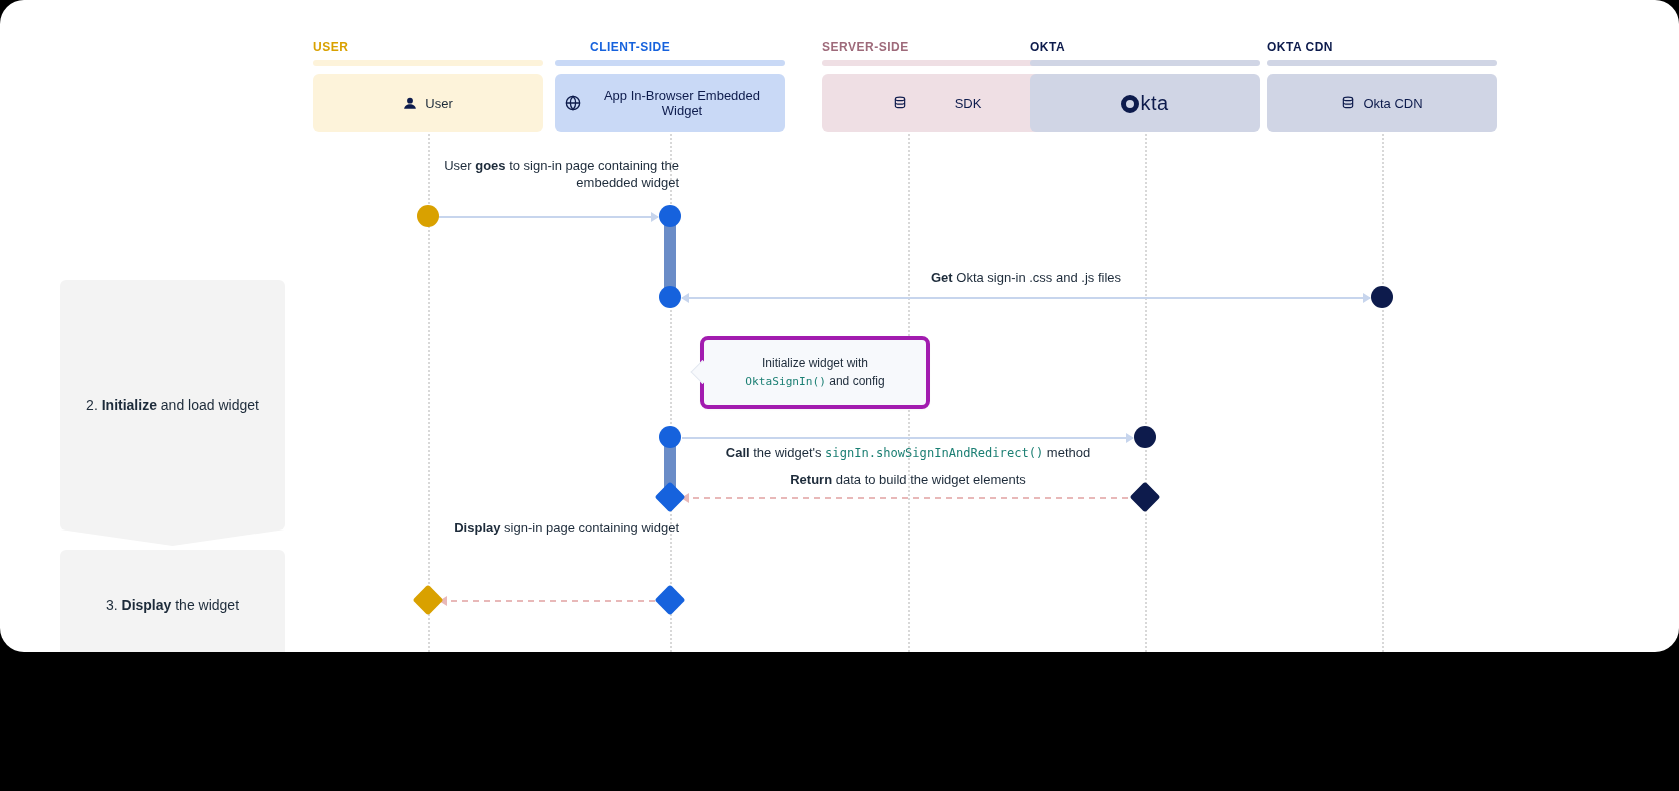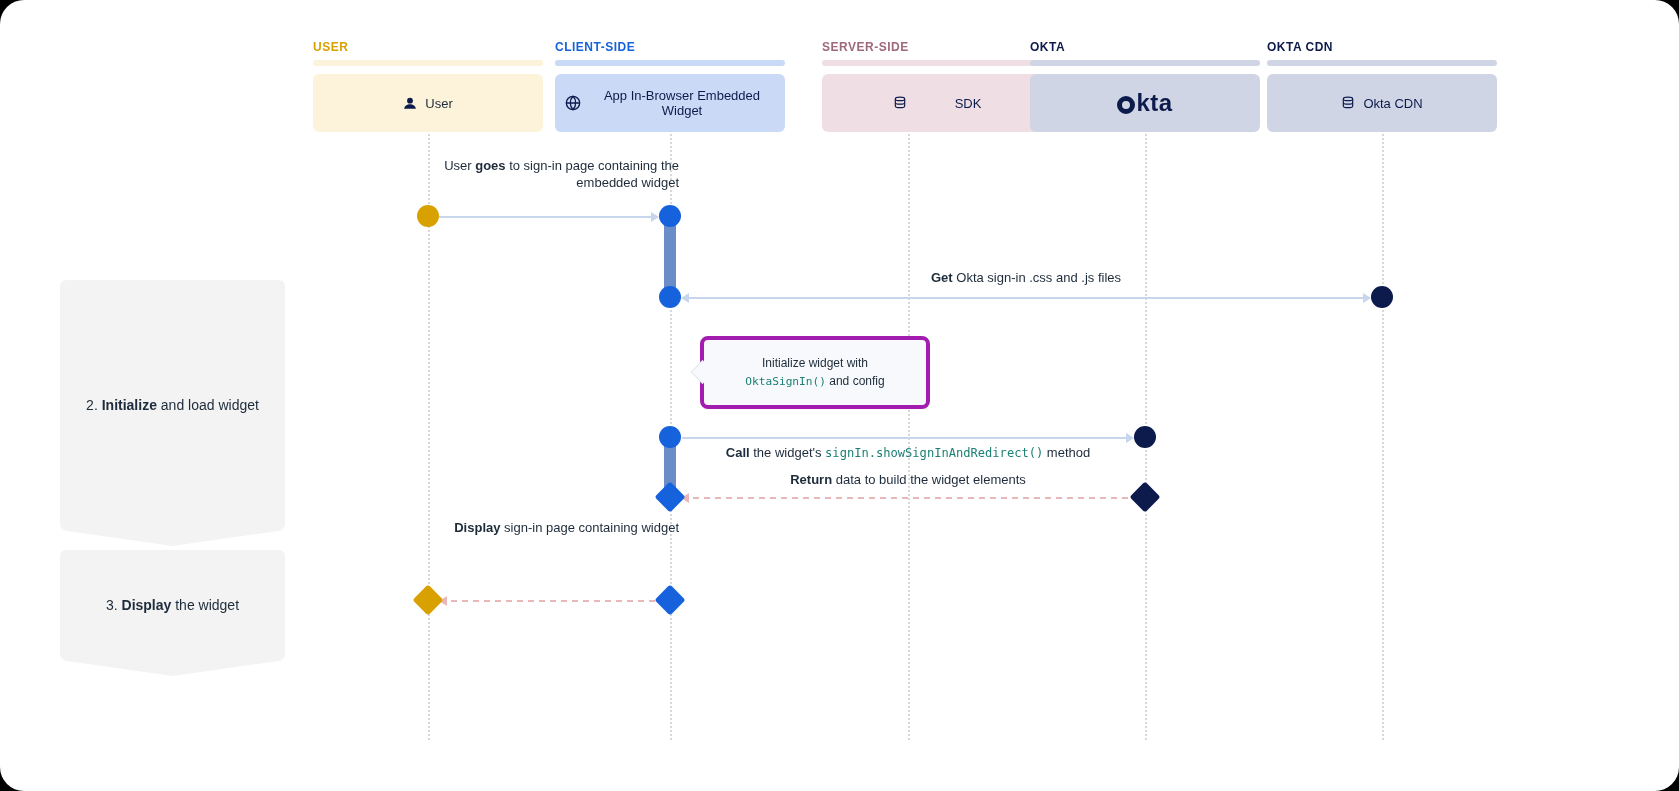--- a/index.html
+++ b/index.html
@@ -14,41 +14,41 @@
     --rose-light: #efdfe4;
     --grey: #f3f3f3;
     --text: #1d2b3a;
     --code: #1b7f73;
     --muted: #6b7280;
     --pink-arrow: #e8b8b8;
     --blue-arrow: #c7d5ed;
   }
   *{box-sizing:border-box;}
   html,body{margin:0;padding:0;font-family:-apple-system,BlinkMacSystemFont,"Segoe UI",Helvetica,Arial,sans-serif;color:var(--text);background:#000;}
-  .card{background:#fff;border-radius:24px;margin:0;padding:40px 60px 60px 60px;width:1679px;height:791px;position:relative;}
+  .card{background:#fff;border-radius:24px;margin:0;padding:40px 60px 60px 60px;width:1679px;height:652px;position:relative;}
   .diagram{position:relative;width:1500px;height:700px;}
 
   
   .lifeline{position:absolute;top:85px;bottom:0;width:0;border-left:2px dotted #d8d8d8;}
   .lifeline.user{left:368px;}
   .lifeline.client{left:610px;}
   .lifeline.server{left:848px;}
   .lifeline.okta{left:1085px;}
   .lifeline.cdn{left:1322px;}
 
   
   .lane{position:absolute;top:0;width:230px;}
   .lane.user{left:253px;}
   .lane.client{left:495px;}
   .lane.server{left:733px;margin-left:29px;}
   .lane.okta{left:970px;}
   .lane.cdn{left:1207px;}
   .lane-title{font-size:12px;font-weight:700;letter-spacing:.5px;margin-bottom:6px;}
   .lane.user .lane-title{color:var(--gold);}
-  .lane.client .lane-title{color:var(--blue);}
+  .lane.client .lane-title{color:var(--blue);margin-left:35px;}
   .lane.server .lane-title{color:var(--rose);}
   .lane.okta .lane-title{color:var(--navy);}
   .lane.cdn .lane-title{color:var(--navy);}
   .lane-bar{height:6px;border-radius:3px;margin-bottom:8px;}
   .lane.user .lane-bar{background:var(--gold-light);}
   .lane.client .lane-bar{background:var(--blue-light);}
   .lane.server .lane-bar{background:var(--rose-light);}
   .lane.okta .lane-bar{background:var(--navy-light);}
   .lane.cdn .lane-bar{background:var(--navy-light);}
   .lane-box{height:58px;border-radius:6px;display:flex;align-items:center;justify-content:center;gap:8px;font-size:13px;padding:0 10px;text-align:center;}
@@ -80,21 +80,21 @@
   .arr.dashed{background:repeating-linear-gradient(to right,currentColor 0 6px,transparent 6px 11px);}
   .arr-label{position:absolute;font-size:13px;color:var(--text);white-space:nowrap;transform:translateX(-50%);}
   .arr-label b{font-weight:700;}
   .arr-label .two-line{white-space:normal;width:260px;text-align:right;line-height:1.3;}
 
   
   .bubble{position:absolute;background:#f7f9fc;border:4px solid #a21caf;border-radius:8px;padding:14px 18px;font-size:12px;text-align:center;line-height:1.5;box-shadow:0 1px 2px rgba(0,0,0,.03);}
   .bubble::before{content:"";position:absolute;left:-10px;top:50%;transform:translateY(-50%) rotate(45deg);width:16px;height:16px;background:#f7f9fc;border-left:1px solid #e3e8f0;border-bottom:1px solid #e3e8f0;}
   code{font-family:ui-monospace,Menlo,Consolas,monospace;color:var(--code);font-size:.93em;}
 
-  .okta-logo{font-family:Arial,sans-serif;font-weight:700;letter-spacing:.5px;text-transform:lowercase;color:var(--navy);font-size:24px;}
+  .okta-logo{font-family:Arial,sans-serif;font-weight:400;letter-spacing:.5px;text-transform:lowercase;color:var(--navy);font-size:20px;}
   .okta-logo .o{display:inline-block;width:18px;height:18px;border:5px solid var(--navy);border-radius:50%;vertical-align:-3px;margin-right:1px;}
 </style>
 </head>
 <body>
 
 <div class="card">
 <div class="diagram">
 
   <div class="lifeline user"></div>
   <div class="lifeline client"></div>

